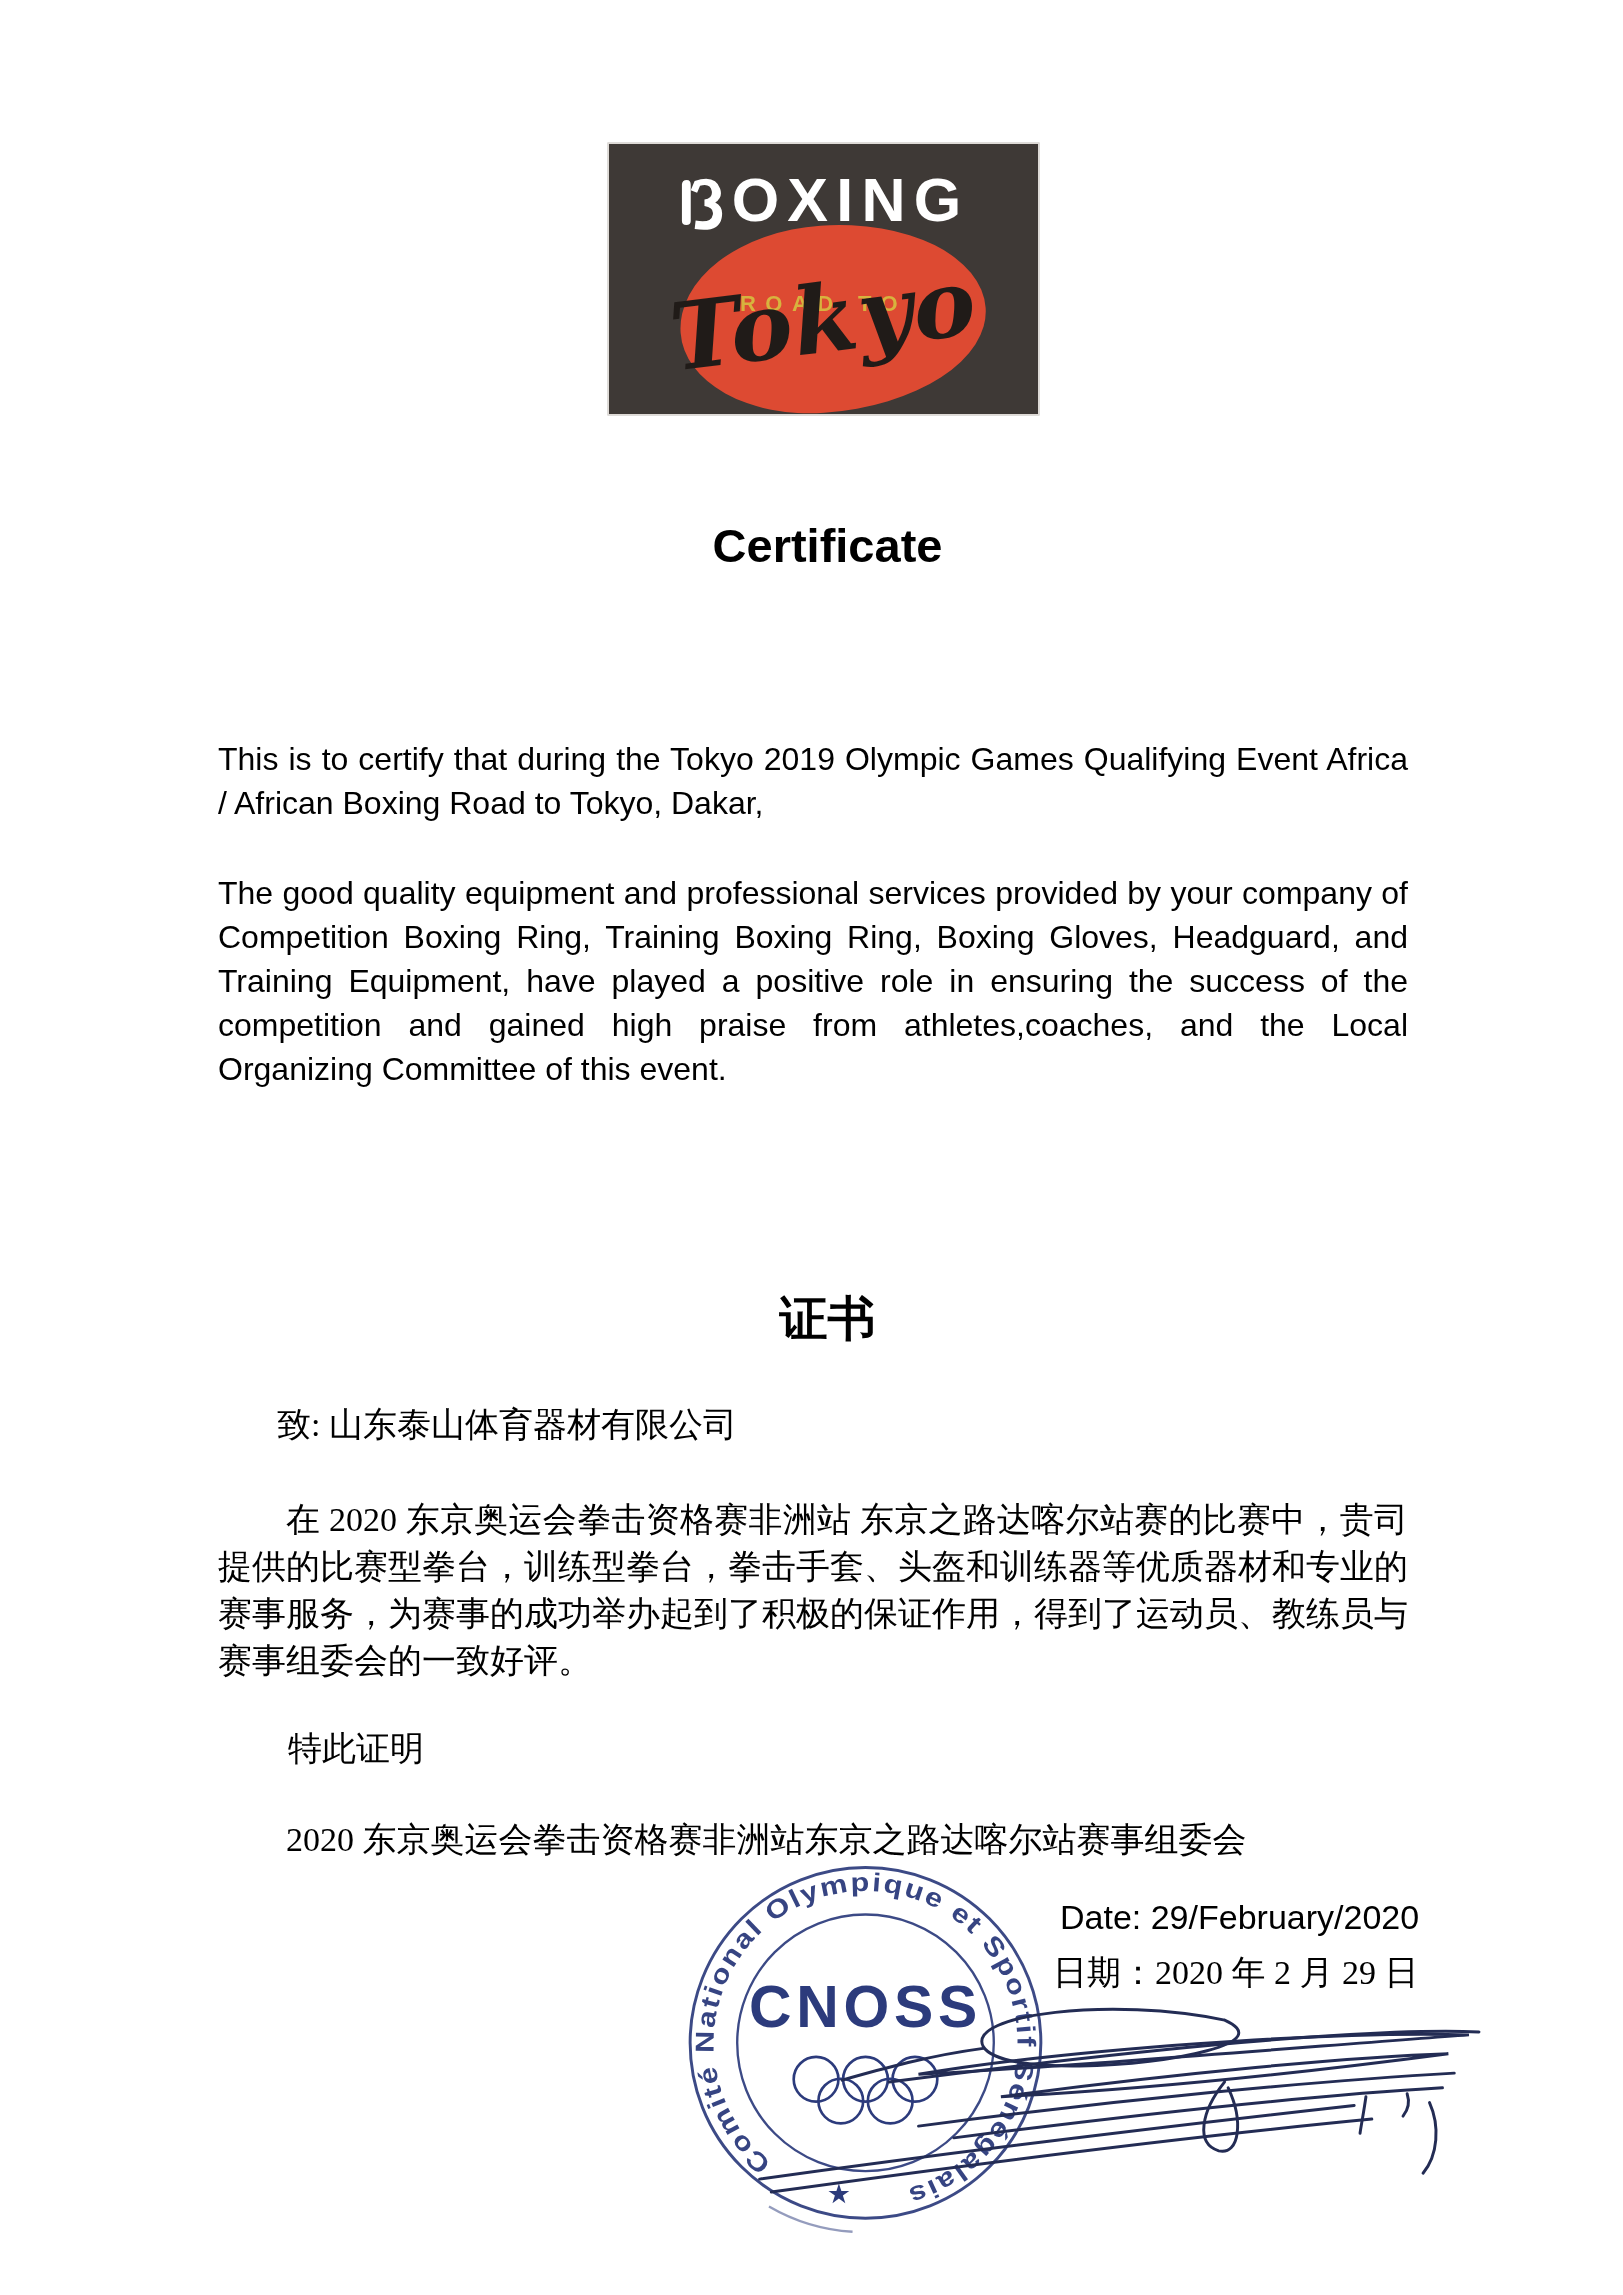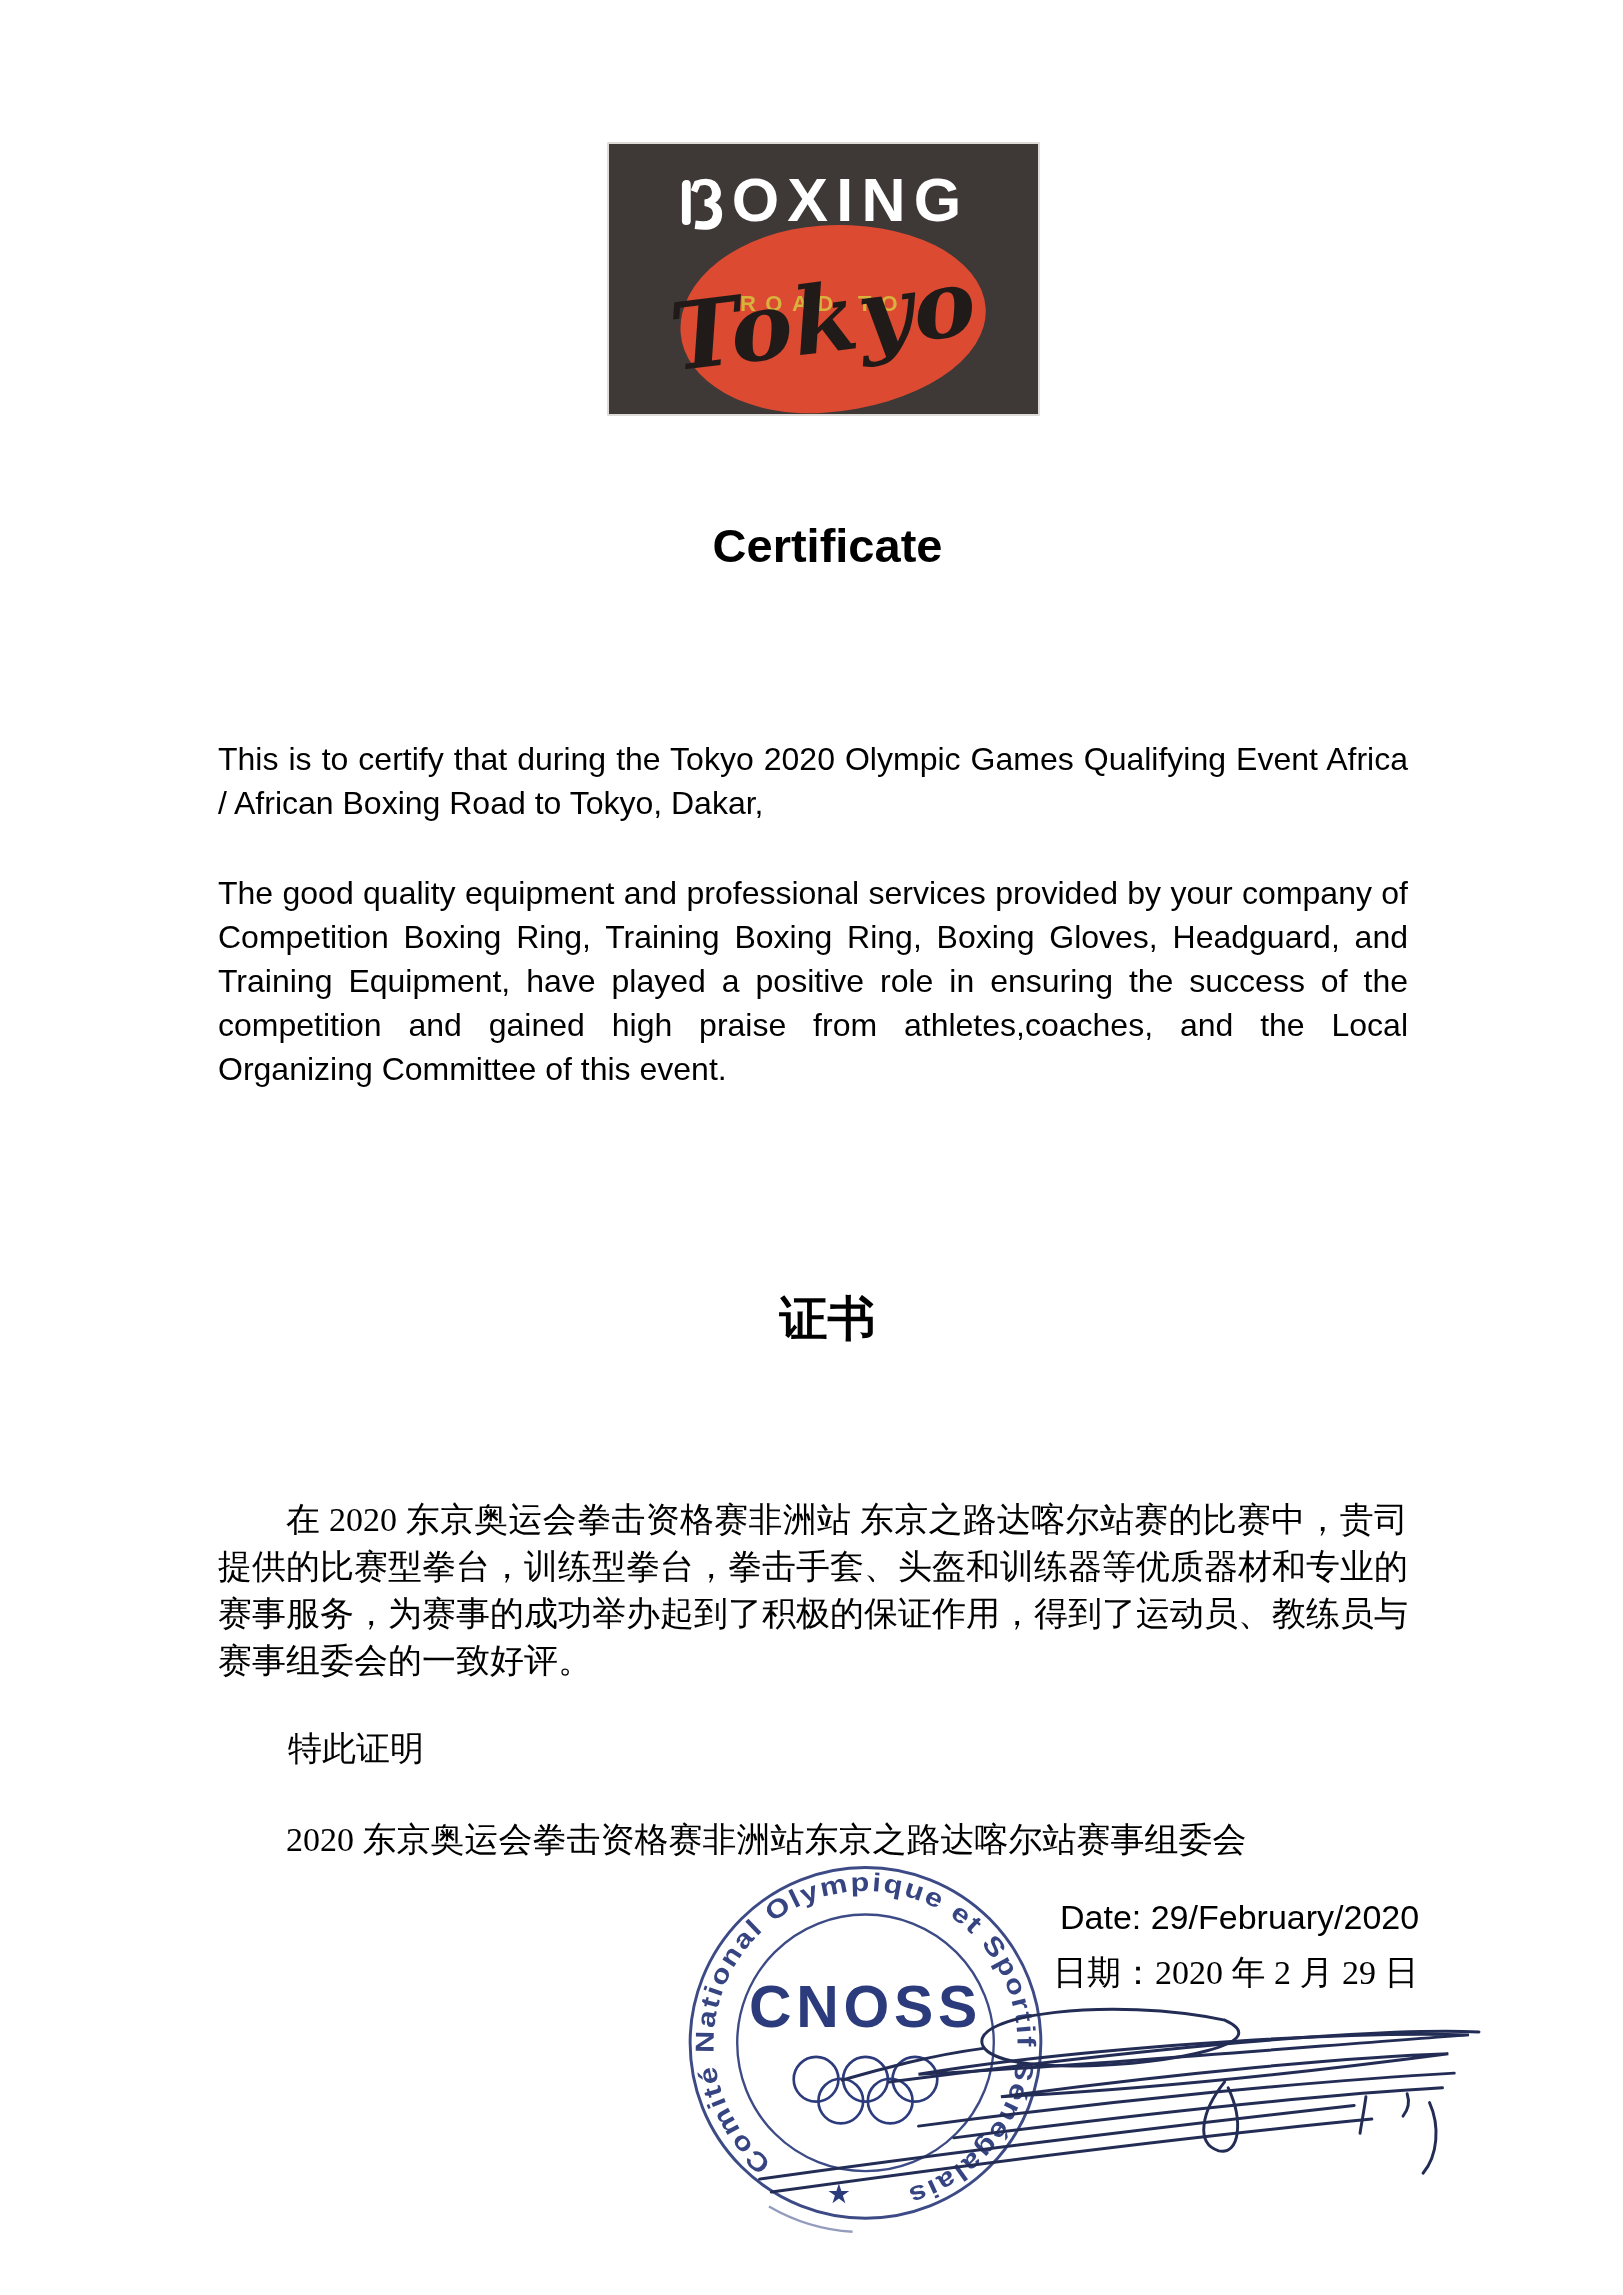--- a/index.html
+++ b/index.html
@@ -97,27 +97,28 @@
       </span>
       <span class="boxing-word">OXING</span>
     </div>
     <div class="roadto">ROAD TO</div>
     <div class="tokyo">Tokyo</div>
   </div>
 
   <div class="abs title-en">Certificate</div>
 
 
-  <div class="abs en block justify para1">This is to certify that during the Tokyo 2020 Olympic Games Qualifying Event Africa / African Boxing Road to Tokyo, Dakar,</div>
+  <div class="abs en block justify para1">This is to certify that during the Tokyo 2019 Olympic Games Qualifying Event Africa / African Boxing Road to Tokyo, Dakar,</div>
 
   <div class="abs en block justify para2">The good quality equipment and professional services provided by your company of Competition Boxing Ring, Training Boxing Ring, Boxing Gloves, Headguard, and Training Equipment, have played a positive role in ensuring the success of the competition and gained high praise from athletes,coaches, and the Local Organizing Committee of this event.</div>
 
 
   <div class="abs cn title-cn">证书</div>
 
+  <div class="abs cn block cn-to">致: 山东泰山体育器材有限公司</div>
 
   <div class="abs cn block justify cn-para">在 2020 东京奥运会拳击资格赛非洲站 东京之路达喀尔站赛的比赛中，贵司提供的比赛型拳台，训练型拳台，拳击手套、头盔和训练器等优质器材和专业的赛事服务，为赛事的成功举办起到了积极的保证作用，得到了运动员、教练员与赛事组委会的一致好评。</div>
 
   <div class="abs cn block cn-hereby">特此证明</div>
 
   <div class="abs cn block cn-committee">2020 东京奥运会拳击资格赛非洲站东京之路达喀尔站赛事组委会</div>
 
   <div class="abs date-en">Date: 29/February/2020</div>
   <div class="abs cn date-cn">日期：2020 年 2 月 29 日</div>
 

